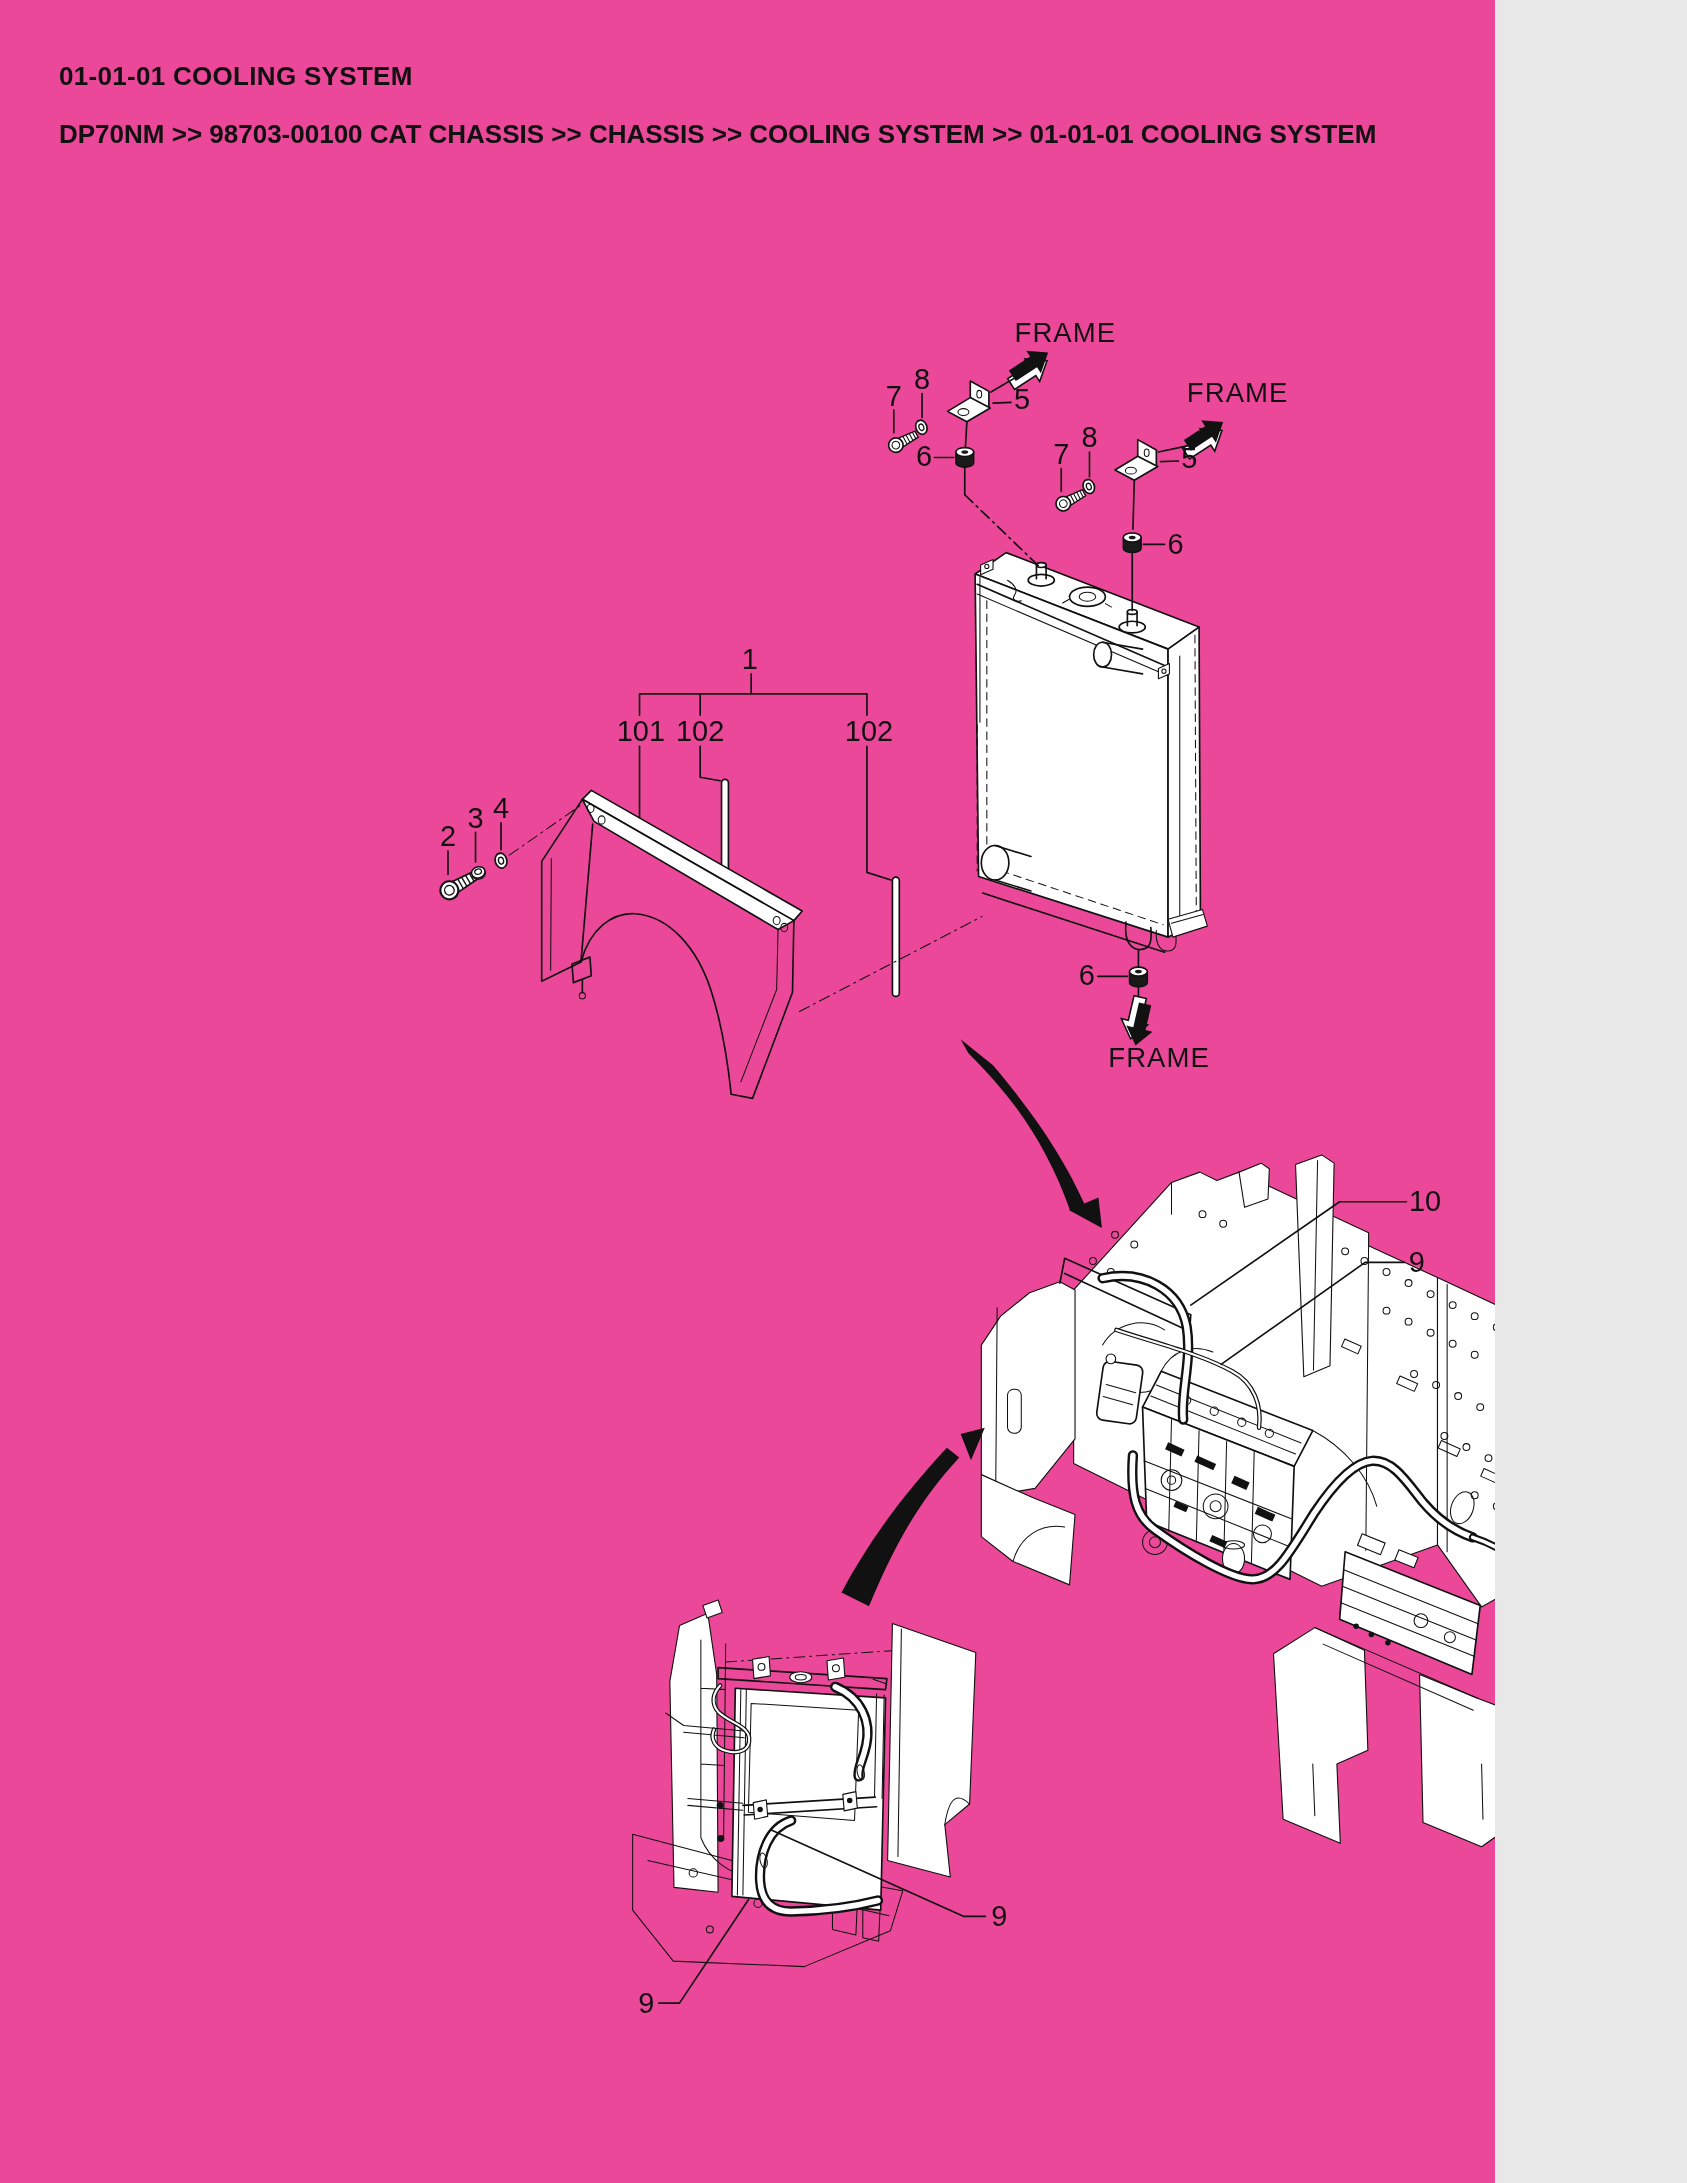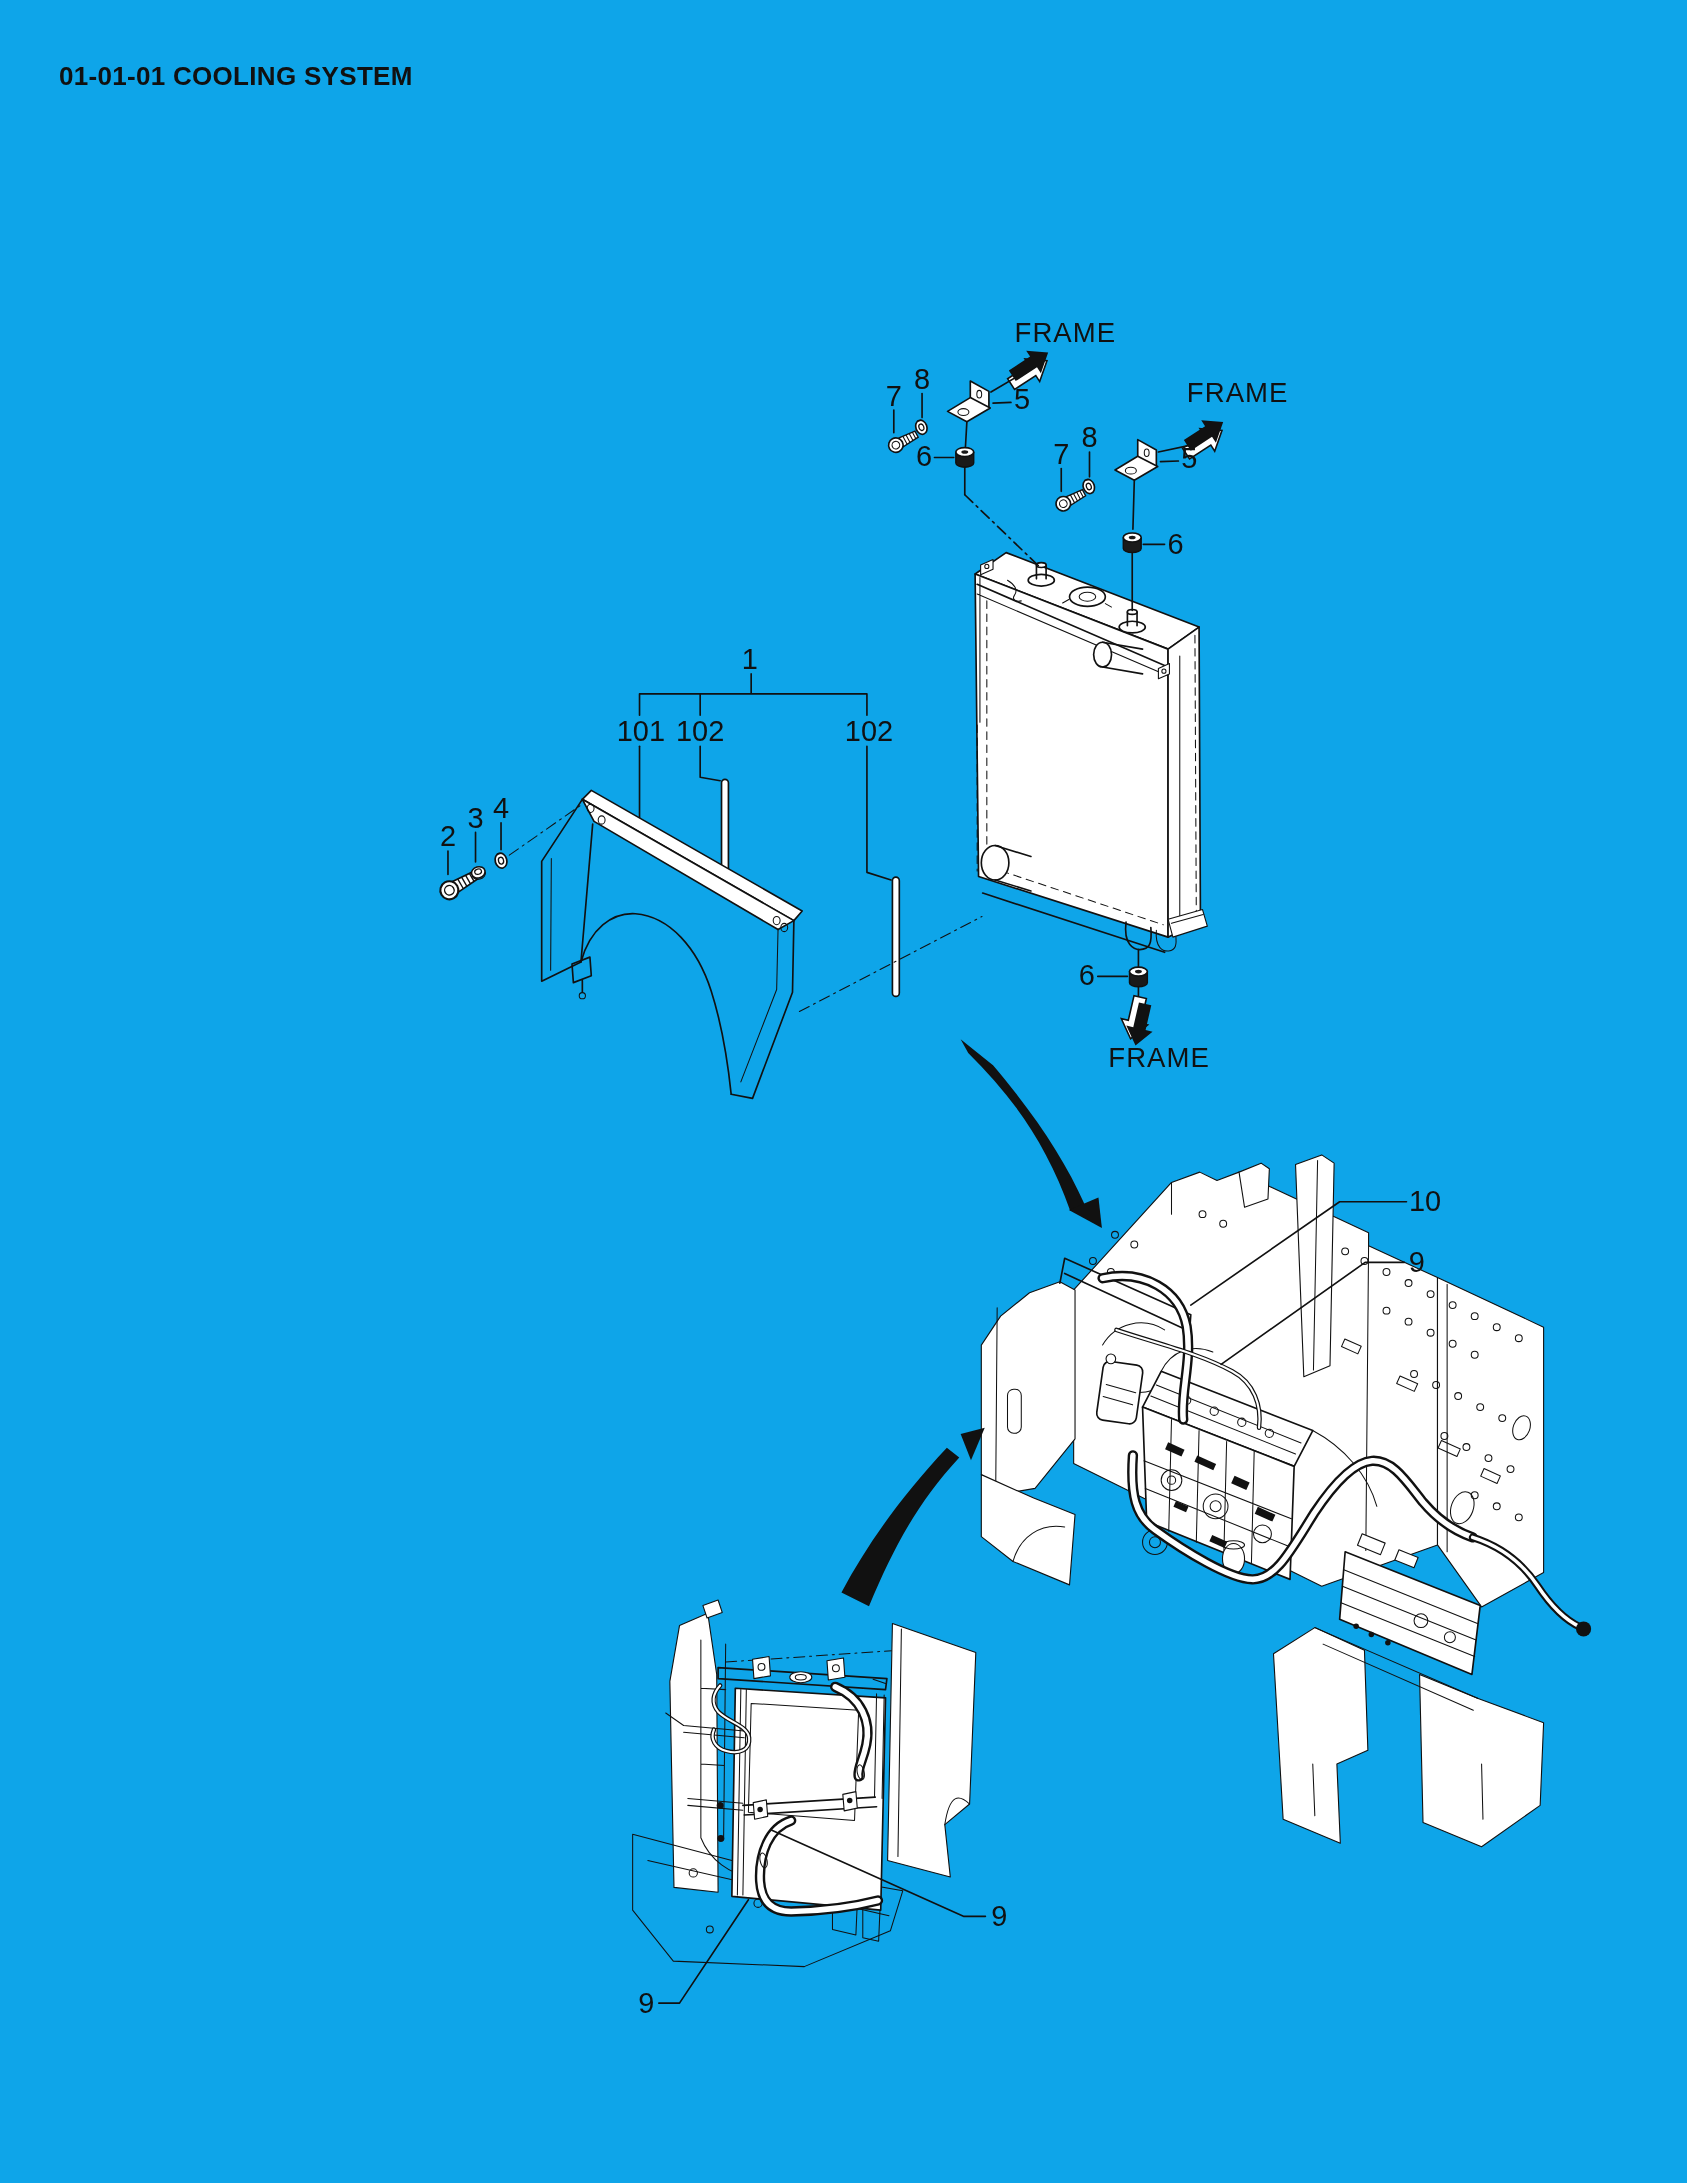--- a/index.html
+++ b/index.html
@@ -1,16 +1,16 @@
 <!DOCTYPE html>
 <html style="font-size:11px"><head>
 <meta charset="utf-8">
 <style>
   html,body{margin:0;padding:0;background:#e8e8e8;}
-  .page{position:relative;width:1687px;height:2183px;background:#0ea5e9;
+  .page{position:relative;width:1495px;height:2183px;background:#ec4899;
         font-family:"Liberation Sans",sans-serif;color:#111;overflow:hidden;}
   .title{position:absolute;left:59px;top:61px;font-size:26px;font-weight:bold;letter-spacing:0.3px;white-space:nowrap;}
   .crumb{position:absolute;left:59px;top:119px;font-size:26px;font-weight:bold;white-space:nowrap;cursor:pointer;}
   svg.diagram{position:absolute;left:0;top:0;}
   svg .ln{stroke:#111;fill:none;stroke-width:2.4;stroke-linecap:round;stroke-linejoin:round;}
   svg .tn{stroke:#111;fill:none;stroke-width:1.5;stroke-linecap:round;stroke-linejoin:round;}
   svg .wh{stroke:#111;fill:#fff;stroke-width:2.4;stroke-linejoin:round;}
   svg .whtn{stroke:#111;fill:#fff;stroke-width:1.6;stroke-linejoin:round;}
   svg .blk{fill:#111;stroke:none;}
   svg .dash{stroke-dasharray:16 7 3 7;}
@@ -20,20 +20,21 @@
   svg .hose-s{stroke:#111;fill:none;stroke-width:6.5;stroke-linecap:round;}
   svg .hosein-s{stroke:#fff;fill:none;stroke-width:3;stroke-linecap:round;}
   svg text{fill:#111;stroke:none;font-family:"Liberation Sans",sans-serif;font-size:42px;text-anchor:middle;}
   svg text.frame{font-size:40px;letter-spacing:1.5px;}
 </style>
 </head>
 <body>
 
 <div class="page">
   <div class="title">01-01-01 COOLING SYSTEM</div>
+  <div class="crumb">DP70NM &gt;&gt; 98703-00100 CAT CHASSIS &gt;&gt; CHASSIS &gt;&gt; COOLING SYSTEM &gt;&gt; 01-01-01 COOLING SYSTEM</div>
 
   <svg class="diagram" width="1687" height="2183" viewBox="0 0 2448 3168" xmlns="http://www.w3.org/2000/svg">
 
     <defs>
       <path id="blockarrow" d="M -26 -8 L 6 -8 L 6 -17 L 28 0 L 6 17 L 6 8 L -26 8 Z"></path>
       <g id="grommet">
         <path d="M -13 0 L -13 16 A 13 6 0 0 0 13 16 L 13 0" fill="#1a1a1a" stroke="#111" stroke-width="2"></path>
         <ellipse cx="0" cy="0" rx="13" ry="6.5" fill="#fff" stroke="#111" stroke-width="2.4"></ellipse>
         <ellipse cx="0" cy="0" rx="5" ry="2.6" fill="#1a1a1a"></ellipse>
       </g>

